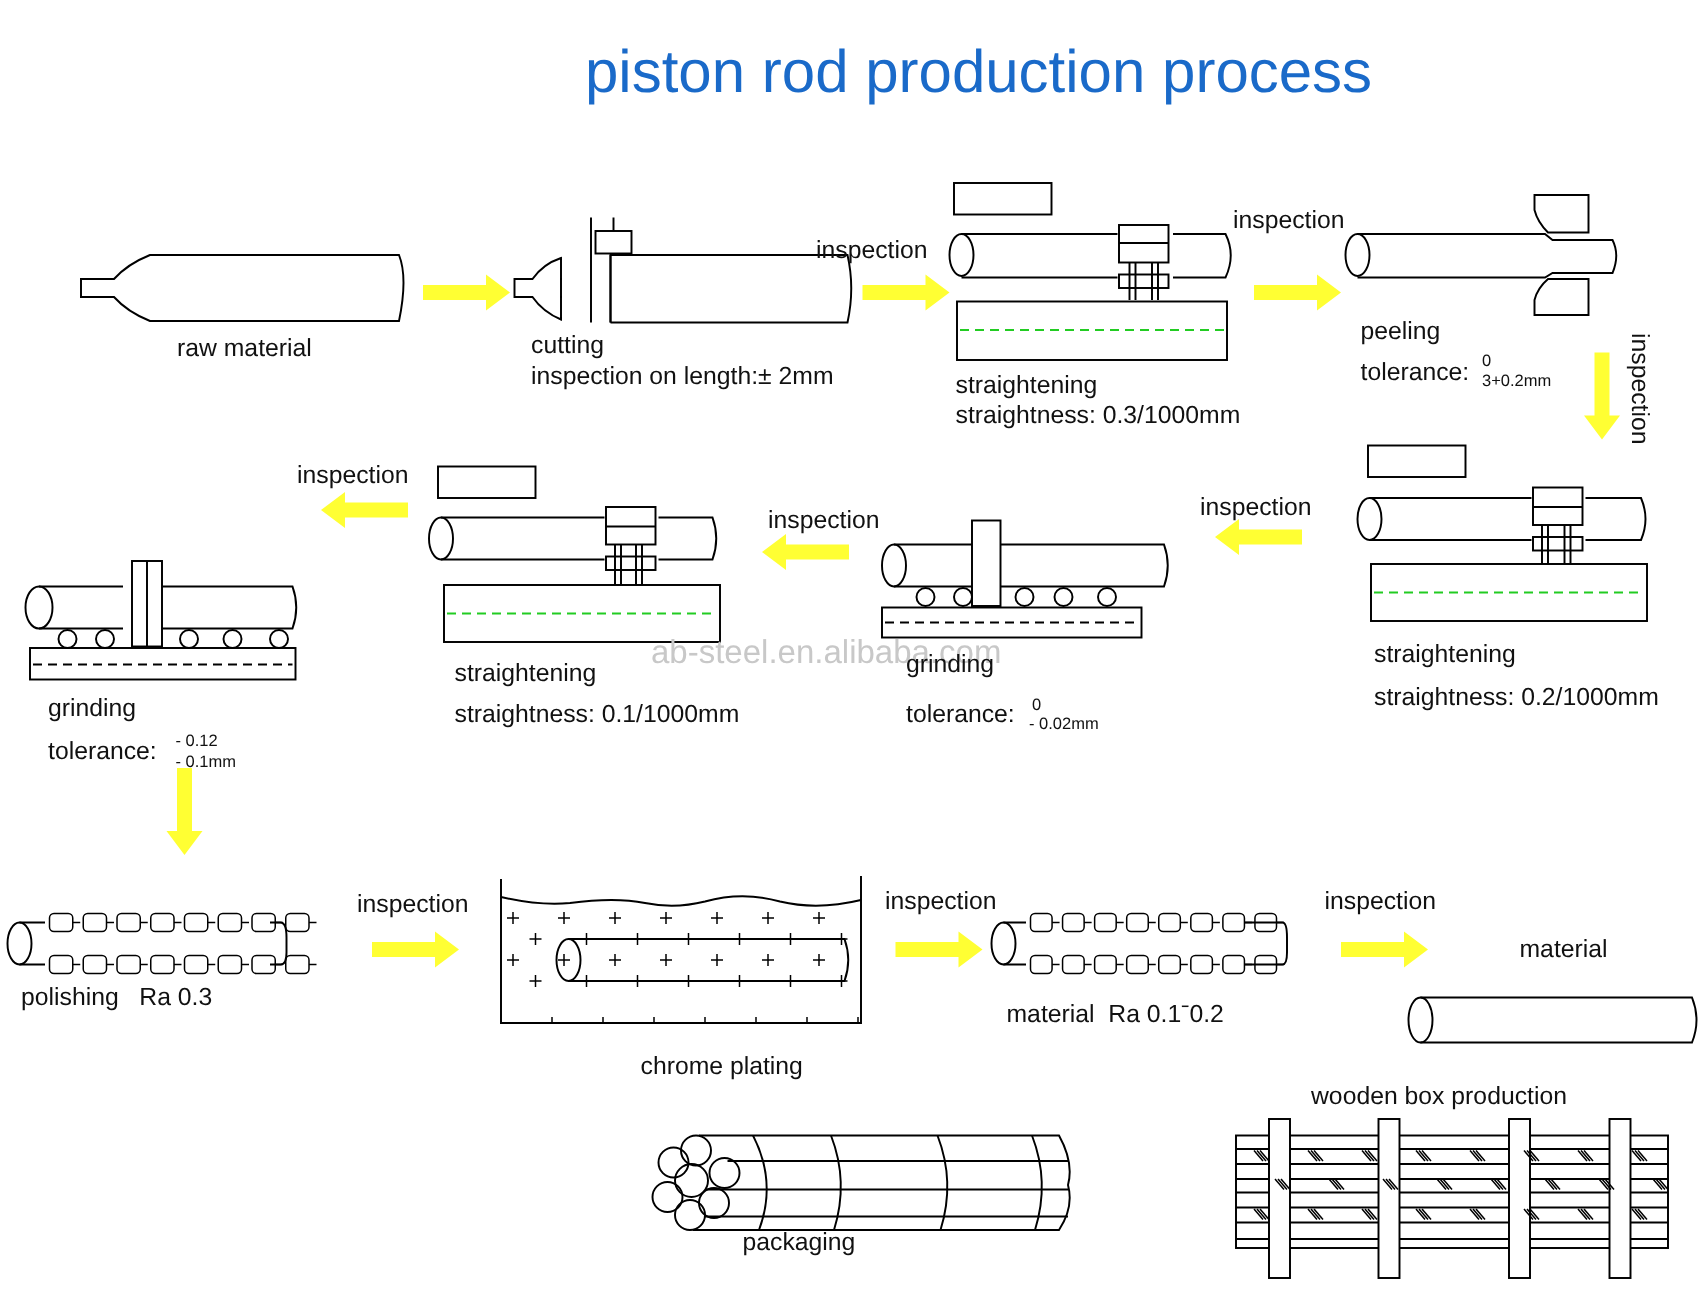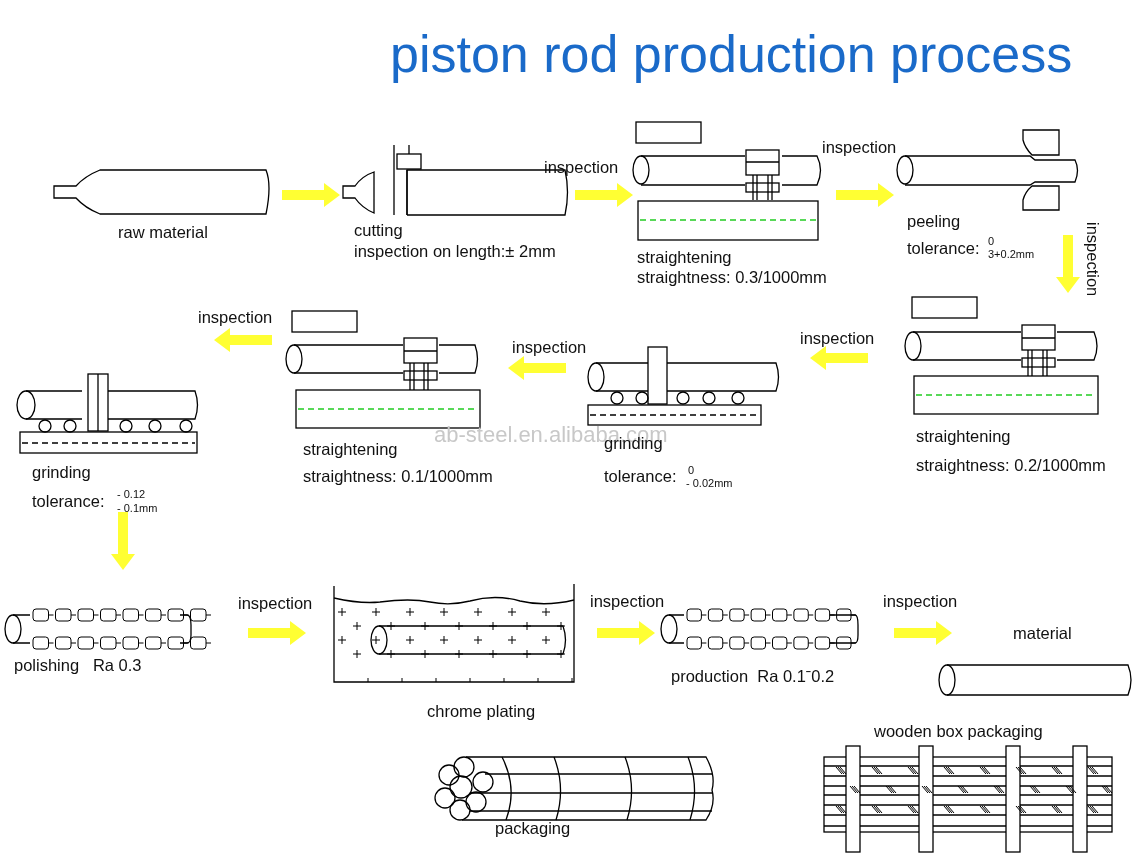--- a/index.html
+++ b/index.html
@@ -1,19 +1,19 @@
 <!DOCTYPE html>
 <html><head>
 <meta charset="utf-8">
 <style>
   html,body{margin:0;padding:0;background:#fff;}
   #canvas{position:relative;width:1136px;height:860px;overflow:hidden;background:#fff;font-family:"Liberation Sans",sans-serif;color:#111;}
   svg#drawing{position:absolute;left:0;top:0;}
   .t{position:absolute;white-space:nowrap;font-size:16.5px;line-height:1;color:#111;}
-  .title{position:absolute;left:390px;top:28px;font-size:52px;color:#1a6ac9;white-space:nowrap;line-height:1;}
+  .title{position:absolute;left:390px;top:28px;font-size:40px;color:#1a6ac9;white-space:nowrap;line-height:1;}
   .sup{position:absolute;font-size:11px;white-space:nowrap;line-height:1;}
   .vert{position:absolute;transform:rotate(90deg);transform-origin:left top;font-size:16.5px;white-space:nowrap;}
   .wm{position:absolute;left:434px;top:422px;font-size:22px;color:#c8c8c8;white-space:nowrap;}
 </style>
 </head>
 <body>
 
 <div id="canvas">
   <svg id="drawing" width="1136" height="860" viewBox="0 0 1136 860">
     <defs>
@@ -395,24 +395,24 @@
   <div class="t" style="left:303px;top:441px">straightening</div>
   <div class="t" style="left:303px;top:468px">straightness: 0.1/1000mm</div>
 
   <div class="t" style="left:32px;top:464px">grinding</div>
   <div class="t" style="left:32px;top:493px">tolerance:</div>
   <div class="sup" style="left:117px;top:489px">- 0.12</div>
   <div class="sup" style="left:117px;top:503px">- 0.1mm</div>
 
   <div class="t" style="left:14px;top:657px;white-space:pre">polishing   Ra 0.3</div>
   <div class="t" style="left:427px;top:703px">chrome plating</div>
-  <div class="t" style="left:671px;top:668px;white-space:pre">production  Ra 0.1ˉ0.2</div>
+  <div class="t" style="left:671px;top:668px;white-space:pre">material  Ra 0.1ˉ0.2</div>
   <div class="t" style="left:1013px;top:625px">material</div>
   <div class="t" style="left:495px;top:820px">packaging</div>
-  <div class="t" style="left:874px;top:723px">wooden box packaging</div>
+  <div class="t" style="left:874px;top:723px">wooden box production</div>
 
   <div class="t" style="left:544px;top:159px">inspection</div>
   <div class="t" style="left:822px;top:139px">inspection</div>
   <div class="vert" style="left:1102px;top:222px">inspection</div>
   <div class="t" style="left:800px;top:330px">inspection</div>
   <div class="t" style="left:512px;top:339px">inspection</div>
   <div class="t" style="left:198px;top:309px">inspection</div>
   <div class="t" style="left:238px;top:595px">inspection</div>
   <div class="t" style="left:590px;top:593px">inspection</div>
   <div class="t" style="left:883px;top:593px">inspection</div>

